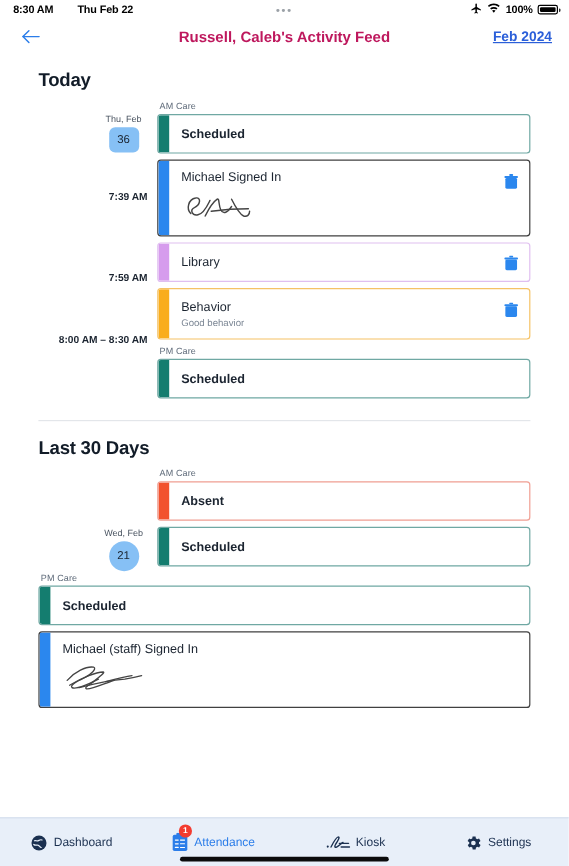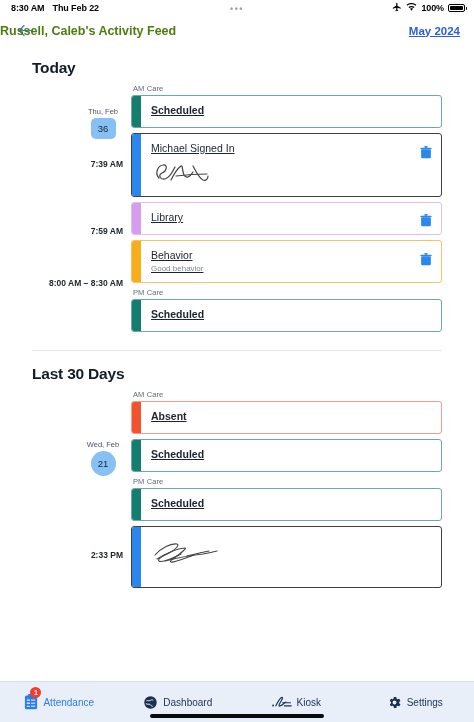--- a/index.html
+++ b/index.html
@@ -22,21 +22,21 @@
     height: 16px;
     display: flex;
     align-items: center;
     justify-content: space-between;
     padding: 0 9px 0 11px;
     font-size: 9px;
     font-weight: bold;
     color: #000;
     letter-spacing: -0.1px;
   }
-  .status-left { display: flex; align-items: center; gap: 8px; }
+  .status-left { display: flex; align-items: center; gap: 20px; }
   .status-right { display: flex; align-items: center; gap: 4px; }
   .status-dots {
     position: absolute;
     left: 0; right: 0;
     top: 4px;
     text-align: center;
     font-size: 9px;
     color: #9aa0a6;
     letter-spacing: 1.5px;
     pointer-events: none;
@@ -71,23 +71,24 @@
   }
   .back-btn {
     width: 22px; height: 22px;
     display: flex; align-items: center; justify-content: center;
     color: #2b7de9;
     cursor: pointer;
   }
   .header-title {
     position: absolute;
     left: 0; right: 0;
+    text-align: center;
     font-size: 12.5px;
     font-weight: bold;
-    color: #4d7c0f;
+    color: #be185d;
     pointer-events: none;
   }
   .month-link {
     margin-left: auto;
     font-size: 11.5px;
     font-weight: bold;
     color: #2b5fd9;
     text-decoration: underline;
     cursor: pointer;
     z-index: 2;
@@ -145,22 +146,22 @@
   }
   .card .stripe {
     width: 9px;
     flex: 0 0 9px;
   }
   .card .body {
     flex: 1 1 auto;
     padding: 8px 10px;
     display: flex;
     flex-direction: column;
+    justify-content: center;
     min-width: 0;
-    text-decoration: underline;
   }
   .card .title {
     font-size: 10.5px;
     color: #1b2430;
   }
   .card.strong .title { font-weight: bold; }
   .card .sub {
     font-size: 8px;
     color: #7b8694;
     margin-top: 3px;
@@ -298,30 +299,30 @@
 </div>
 
 <div class="app-header">
   <div class="back-btn">
     <svg width="17" height="13" viewBox="0 0 24 18" fill="none" stroke="#2b7de9" stroke-width="1.7" stroke-linecap="round" stroke-linejoin="round">
       <line x1="22" y1="9" x2="3" y2="9"></line>
         <polyline points="10,2 3,9 10,16"></polyline>
     </svg>
   </div>
   <div class="header-title">Russell, Caleb's Activity Feed</div>
-  <div class="month-link">May 2024</div>
+  <div class="month-link">Feb 2024</div>
 </div>
 
 <div class="feed">
 
   <div class="section-title">Today</div>
 
   <div class="group">
     <div class="gutter">
-      <div class="date-pill" style="top:23px">
+      <div class="date-pill" style="top:11px">
         <div class="dow">Thu, Feb</div>
         <div class="num">36</div>
       </div>
       <div class="time-label" style="top:75px">7:39 AM</div>
       <div class="time-label" style="top:142px">7:59 AM</div>
       <div class="time-label" style="top:194px">8:00 AM – 8:30 AM</div>
     </div>
 
     <div class="cards">
       <div class="care-label">AM Care</div>
@@ -423,78 +424,76 @@
       <div class="card scheduled strong h-sm">
         <div class="stripe"></div>
         <div class="body">
           <div class="title">Scheduled</div>
         </div>
       </div>
     </div>
   </div>
 
   <div class="group">
-    <div class="gutter">
-      <div class="time-label" style="top:73px">2:33 PM</div>
-    </div>
     <div class="cards">
       <div class="care-label">PM Care</div>
 
       <div class="card scheduled strong h-sm">
         <div class="stripe"></div>
         <div class="body">
           <div class="title">Scheduled</div>
         </div>
       </div>
 
       <div class="card signin h-sig">
         <div class="stripe"></div>
         <div class="body">
+          <div class="title">Michael (staff) Signed In</div>
           <div class="sig">
             <svg width="95" height="30" viewBox="0 0 95 30" fill="none" stroke="#444" stroke-width="1.1" stroke-linecap="round">
               <path d="M4 16 C10 9, 20 4, 26 5 C29 6, 24 11, 18 14 C12 17, 6 20, 8 22 C11 24, 22 19, 30 15"></path>
               <path d="M6 20 C16 14, 28 9, 34 9 C36 9, 31 13, 26 17 C22 20, 18 22, 20 23 C23 24, 34 19, 43 16"></path>
               <path d="M14 22 C26 19, 40 16, 52 15 C58 14, 62 13, 66 12"></path>
               <path d="M36 17 C44 15, 52 13, 58 12"></path>
             </svg>
           </div>
         </div>
       </div>
     </div>
   </div>
 
 </div>
 
 <div class="tabbar">
+
+  <div class="tab">
+    <span class="ico">
+      <svg width="15" height="15" viewBox="0 0 24 24" fill="#1b3050">
+        <circle cx="12" cy="12" r="10"></circle>
+        <path d="M6 9c2-1 3 1 5 0s3-2 5-1M5 14c2 2 4 0 6 1s2 3 4 3" stroke="#e8eff9" stroke-width="1.6" fill="none" stroke-linecap="round"></path>
+      </svg>
+    </span>
+    <span>Dashboard</span>
+  </div>
 
   <div class="tab active">
     <span class="ico">
       <svg width="14" height="16" viewBox="0 0 18 21" fill="#2b7de9">
         <rect x="1" y="2" width="16" height="18" rx="2"></rect>
         <rect x="5" y="0" width="8" height="3.5" rx="1.2" fill="#2b7de9"></rect>
         <path d="M4 8h3M4 12h3M4 16h3" stroke="#fff" stroke-width="1.4" stroke-linecap="round"></path>
         <path d="M9.5 8h4.5M9.5 12h4.5M9.5 16h4.5" stroke="#fff" stroke-width="1.2" stroke-linecap="round"></path>
       </svg>
       <span class="badge">1</span>
     </span>
     <span>Attendance</span>
   </div>
 
   <div class="tab">
     <span class="ico">
-      <svg width="15" height="15" viewBox="0 0 24 24" fill="#1b3050">
-        <circle cx="12" cy="12" r="10"></circle>
-        <path d="M6 9c2-1 3 1 5 0s3-2 5-1M5 14c2 2 4 0 6 1s2 3 4 3" stroke="#e8eff9" stroke-width="1.6" fill="none" stroke-linecap="round"></path>
-      </svg>
-    </span>
-    <span>Dashboard</span>
-  </div>
-
-  <div class="tab">
-    <span class="ico">
       <svg width="20" height="14" viewBox="0 0 26 16" fill="none" stroke="#1b3050" stroke-width="1.5" stroke-linecap="round">
         <circle cx="1.4" cy="12.5" r="1.2" fill="#1b3050" stroke="none"></circle>
         <path d="M5 13 C7 9, 11 2, 13 2 C15 2, 12 7, 10 10 C8.5 12.5, 9 14, 11 13 C13.5 11.8, 16 9, 18 8"></path>
         <path d="M14 9 L24 9"></path>
         <path d="M16 13 L25 13"></path>
       </svg>
     </span>
     <span>Kiosk</span>
   </div>
 

